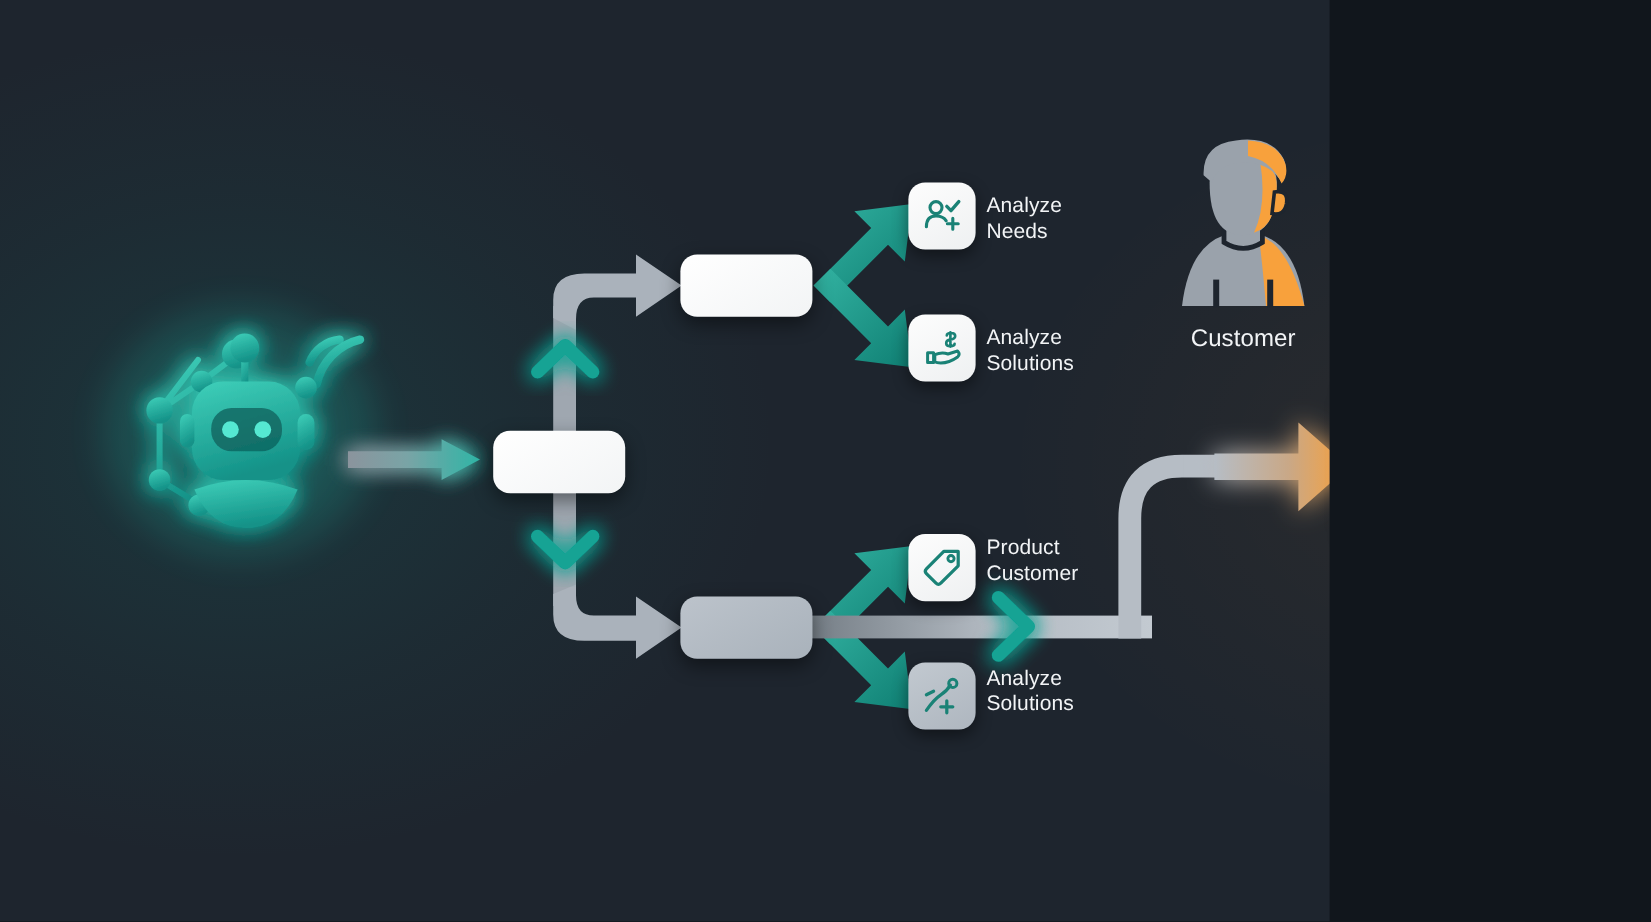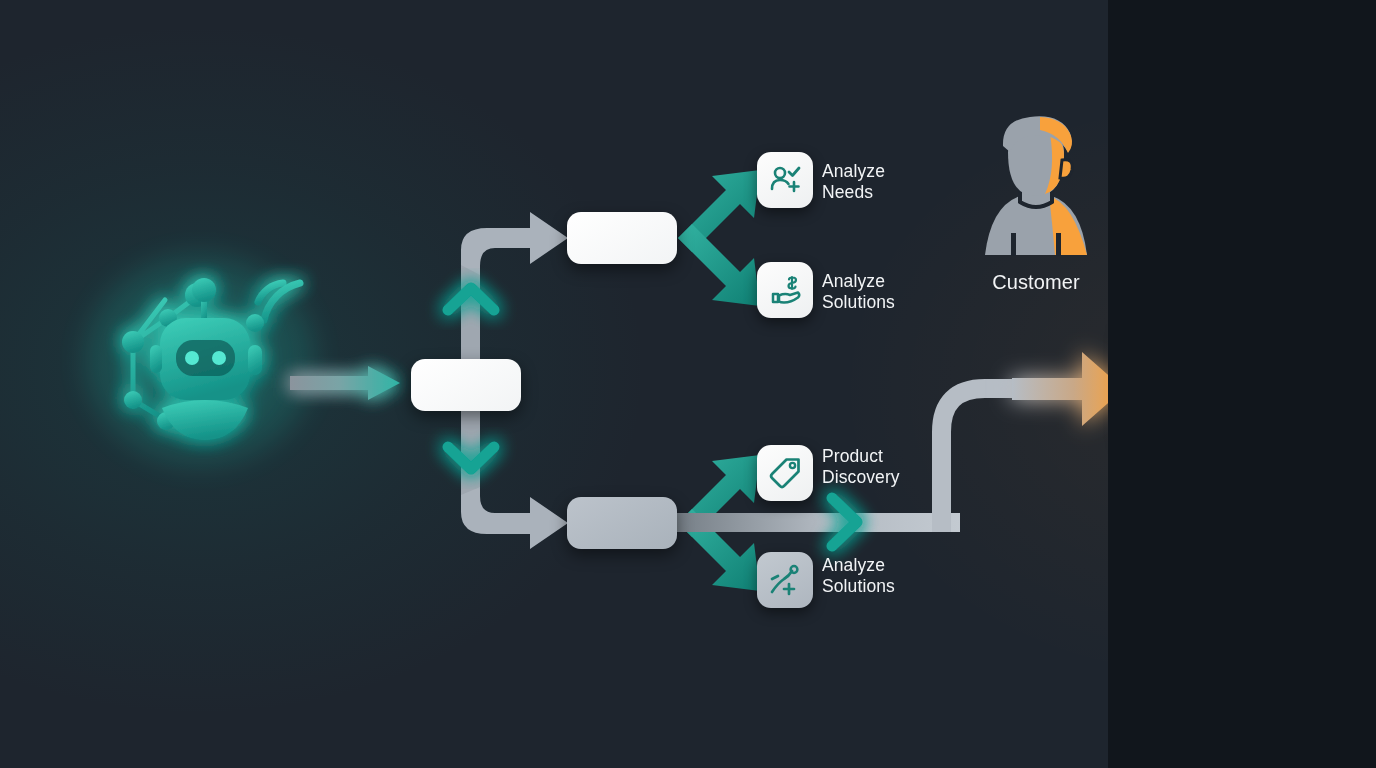--- a/index.html
+++ b/index.html
@@ -242,21 +242,21 @@
   <div class="label" style="left:822px;top:271px;">Analyze
 Solutions</div>
 
   <div class="tile tile-white" style="left:757px;top:445px;">
     <svg width="34" height="34" viewBox="0 0 34 34">
       <path d="M18.5 3.5 L30.5 3.5 L30.5 15.5 L16 30 Q14 32 12 30 L4 22 Q2 20 4 18 Z" fill="none" stroke="#1a8276" stroke-width="2.7" stroke-linejoin="round"></path>
       <circle cx="24.5" cy="9.5" r="2.6" fill="none" stroke="#1a8276" stroke-width="2.4"></circle>
     </svg>
   </div>
   <div class="label" style="left:822px;top:446px;">Product
-Discovery</div>
+Customer</div>
 
   <div class="tile tile-gray" style="left:757px;top:552px;">
     <svg width="34" height="34" viewBox="0 0 34 34">
       <path d="M4 29 Q10 20 16 16 Q21 13 24 8" fill="none" stroke="#1a8276" stroke-width="2.7" stroke-linecap="round"></path>
       <path d="M4 16 L10 13" fill="none" stroke="#1a8276" stroke-width="2.7" stroke-linecap="round"></path>
       <circle cx="26" cy="6.5" r="3.4" fill="none" stroke="#1a8276" stroke-width="2.5"></circle>
       <path d="M21 21 L21 31 M16 26 L26 26" stroke="#1a8276" stroke-width="2.7" stroke-linecap="round"></path>
     </svg>
   </div>
   <div class="label" style="left:822px;top:555px;">Analyze

